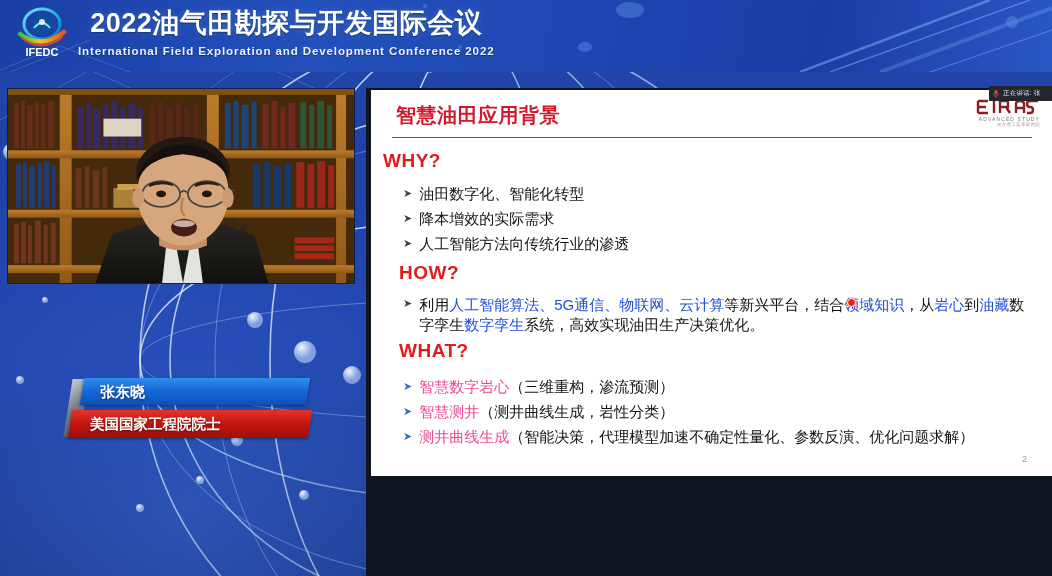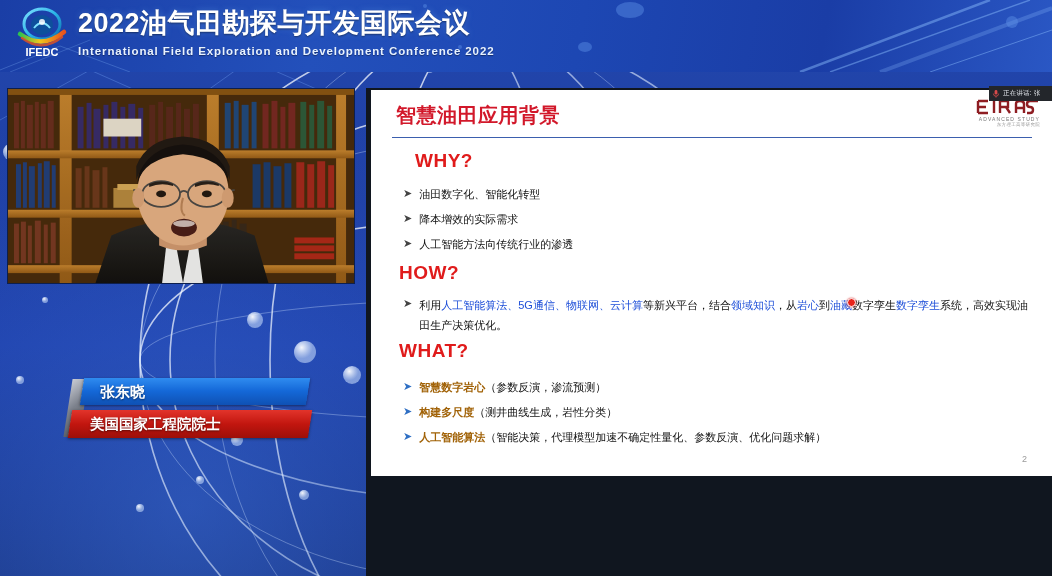--- a/index.html
+++ b/index.html
@@ -29,20 +29,21 @@
     overflow:hidden;
   }
   #header-streaks { position:absolute; inset:0; width:1052px; height:72px; }
   #header-inner { position:absolute; left:16px; top:4px; display:flex; align-items:center; gap:10px; }
   #logo-mark { width:52px; height:56px; position:relative; }
   #conf-titles { padding-top:2px; }
   #conf-title-cn {
     font-size:27px; font-weight:bold; letter-spacing:.5px; line-height:1.05;
     color:#ffffff;
     text-shadow:0 1px 2px rgba(0,0,0,.45), 0 0 6px rgba(120,190,255,.35);
+    text-align:center;
   }
   #conf-title-en {
     font-size:11.5px; font-weight:bold; letter-spacing:.9px; margin-top:8px;
     color:#e8f2ff; text-shadow:0 1px 1px rgba(0,0,0,.4);
   }
 
   
   #video-tile {
     position:absolute; left:7px; top:88px; width:348px; height:196px;
     border:1px solid #0d1f4d; background:#2a1a0b; overflow:hidden;
@@ -100,31 +101,31 @@
   #slide-logo-mark { display:block; }
   #slide-logo-en {
     font-size:5px; color:#7a7a7a; letter-spacing:1.1px; margin-top:1px;
   }
   #slide-logo-cn { font-size:4.5px; color:#9a9a9a; letter-spacing:.3px; }
 
   .sec-head {
     position:absolute; font-size:19px; font-weight:bold; color:#e01b1b;
     letter-spacing:.5px;
   }
-  #head-why  { left:44px; top:60px; }
+  #head-why  { left:12px; top:60px; }
   #head-how  { left:28px; top:172px;text-align:right; }
   #head-what { left:28px; top:250px; }
 
   .bullet-row { position:absolute; display:flex; align-items:flex-start; gap:7px; }
   .arrow { color:#444; font-size:11px; line-height:17px; flex:none; }
   .arrow.blue { color:#2f6fc4; }
-  .btext { font-size:11px; line-height:18px; color:#111; white-space:nowrap; }
+  .btext { font-size:15px; line-height:18px; color:#111; white-space:nowrap; }
   .btext.wrap { white-space:normal; }
   .blue   { color:#1d4ed8; }
-  .bluebd { color:#a16207; font-weight:bold; }
+  .bluebd { color:#ec4899; font-weight:normal; }
 
   #why-1 { left:32px; top:95px; }
   #why-2 { left:32px; top:120px; }
   #why-3 { left:32px; top:145px; }
 
   #how-1 { left:32px; top:205px; width:630px; }
   #how-1 .btext { line-height:20px; }
 
   #what-1 { left:32px; top:288px; }
   #what-2 { left:32px; top:313px; }
@@ -479,29 +480,29 @@
       <div class="sec-head" id="head-how">HOW?</div>
       <div class="bullet-row" id="how-1">
         <span class="arrow">➤</span>
         <span class="btext wrap"><span>利用</span><span class="blue">人工智能算法、5G通信、物联网、云计算</span><span>等新兴平台，结合</span><span class="blue">领域知识</span><span>，从</span><span class="blue">岩心</span><span>到</span><span class="blue">油藏</span><span>数字孪生</span><span class="blue">数字孪生</span><span>系统，高效实现油田生产决策优化。</span></span>
       </div>
       <div id="cursor-dot"></div>
 
       <div class="sec-head" id="head-what">WHAT?</div>
       <div class="bullet-row" id="what-1">
         <span class="arrow blue">➤</span>
-        <span class="btext"><span class="bluebd">智慧数字岩心</span><span>（参数反演，渗流预测）</span></span>
+        <span class="btext"><span class="bluebd">智慧数字岩心</span><span>（三维重构，渗流预测）</span></span>
       </div>
       <div class="bullet-row" id="what-2">
         <span class="arrow blue">➤</span>
-        <span class="btext"><span class="bluebd">构建多尺度</span><span>（测井曲线生成，岩性分类）</span></span>
+        <span class="btext"><span class="bluebd">智慧测井</span><span>（测井曲线生成，岩性分类）</span></span>
       </div>
       <div class="bullet-row" id="what-3">
         <span class="arrow blue">➤</span>
-        <span class="btext"><span class="bluebd">人工智能算法</span><span>（智能决策，代理模型加速不确定性量化、参数反演、优化问题求解）</span></span>
+        <span class="btext"><span class="bluebd">测井曲线生成</span><span>（智能决策，代理模型加速不确定性量化、参数反演、优化问题求解）</span></span>
       </div>
 
       <div id="page-num">2</div>
     </div>
   </div>
 
   <div id="speaking-badge">
     <svg id="speaking-icon" viewBox="0 0 8 9">
       <rect x="2.6" y="1" width="2.8" height="4.6" rx="1.4" fill="#d94a4a"></rect>
       <path d="M1.4 4.6 Q1.4 7.2 4 7.2 Q6.6 7.2 6.6 4.6" fill="none" stroke="#d94a4a" stroke-width=".8"></path>

